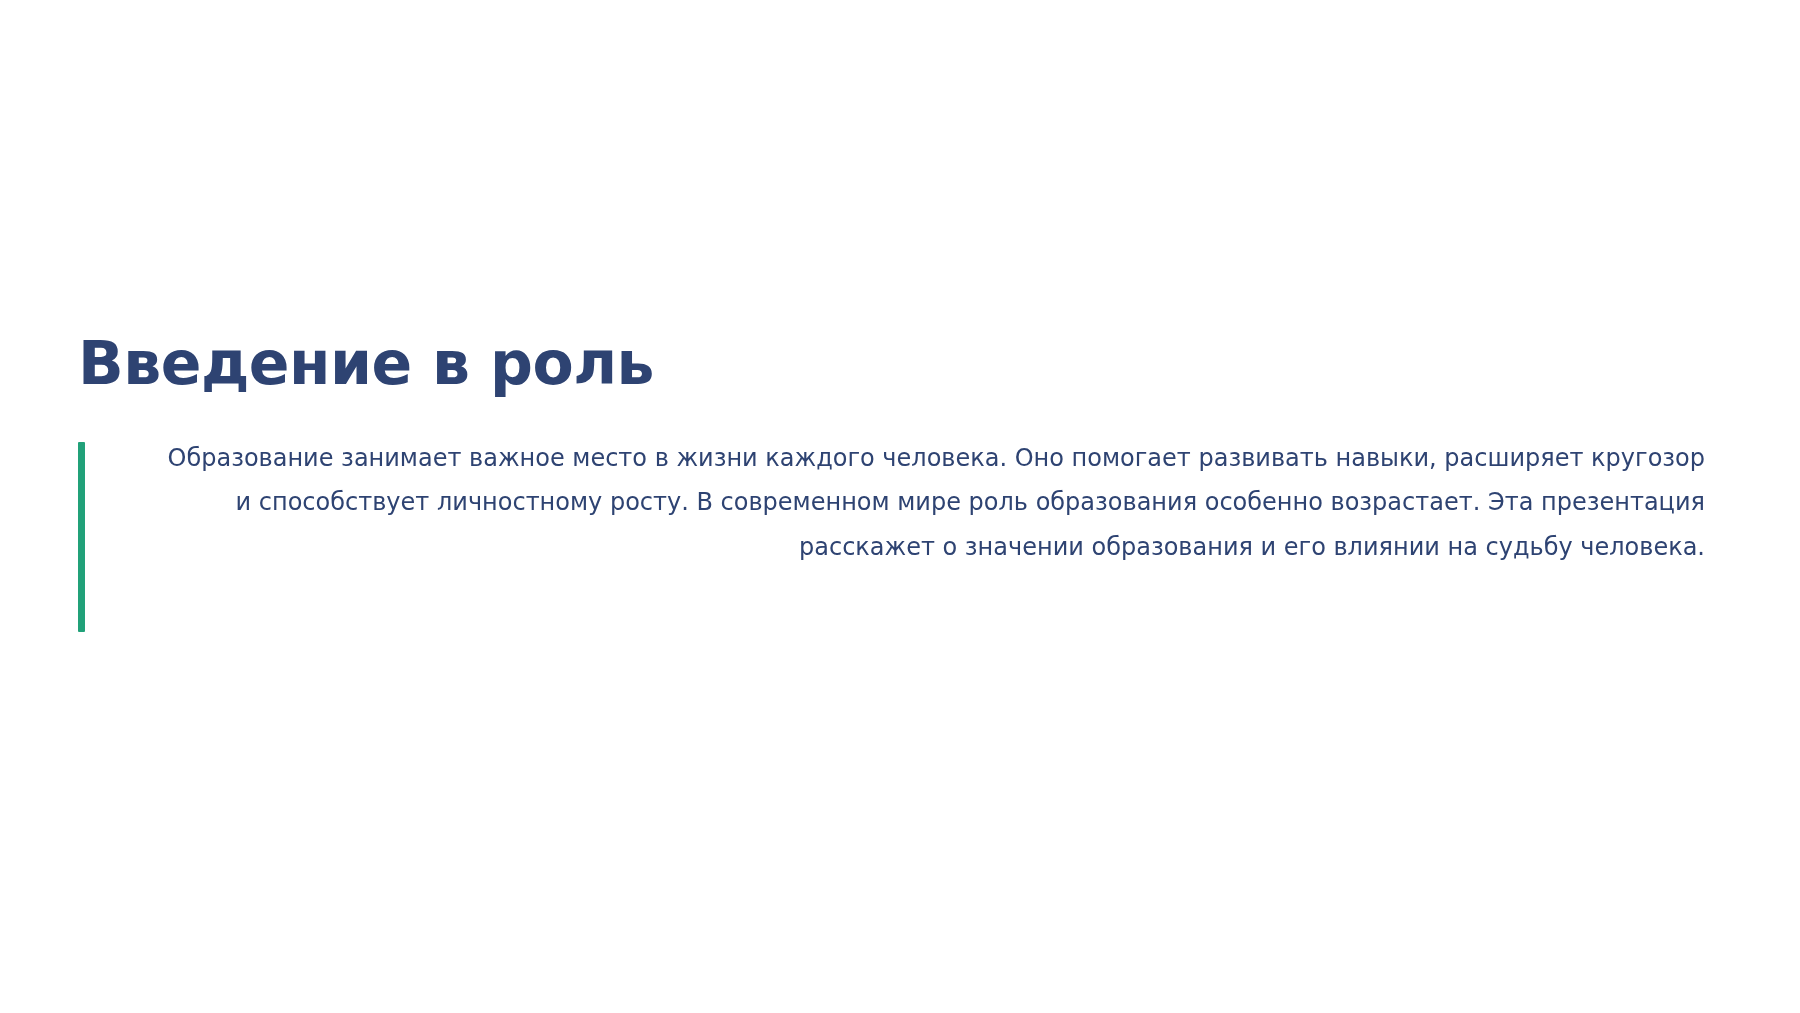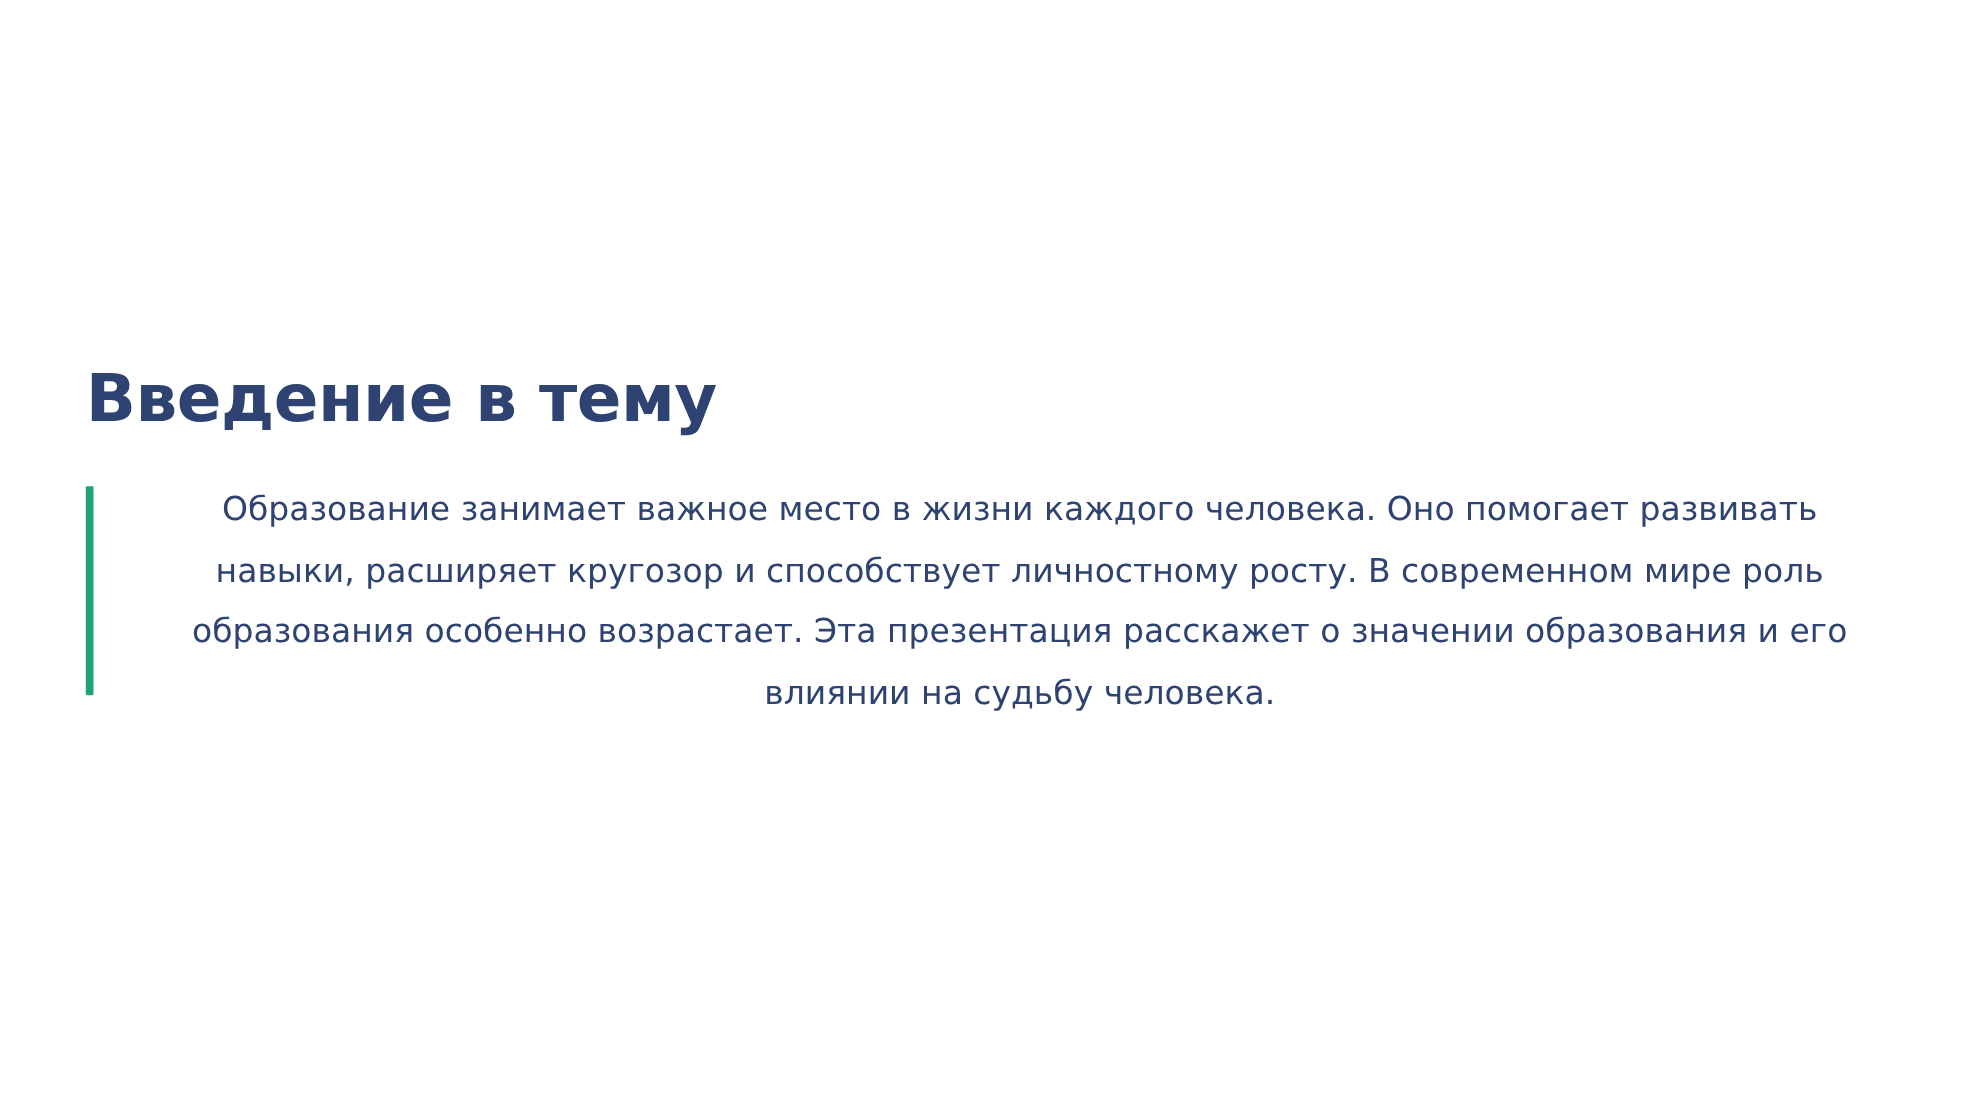--- a/index.html
+++ b/index.html
@@ -45,32 +45,32 @@
     position: absolute;
     left: 0;
     top: 6px;
     width: 7px;
     height: 190px;
     background: #21a179;
     border-radius: 1px;
   }
   .body-text {
     font-family: "DejaVu Sans", sans-serif;
-    font-size: 30px;
+    font-size: 24px;
     line-height: 1.85;
     color: #2e4372;
     margin: 13px;
     max-width: 1630px;
-    text-align: center;
+    text-align: right;
   }
 </style>
 </head>
 <body>
 
 <div class="slide">
   <div class="slide-content">
-    <h1 class="slide-title">Введение в тему</h1>
+    <h1 class="slide-title">Введение в роль</h1>
     <div class="body-wrap">
       <div class="accent-bar"></div>
       <p class="body-text">Образование занимает важное место в жизни каждого человека. Оно помогает развивать навыки, расширяет кругозор и способствует личностному росту. В современном мире роль образования особенно возрастает. Эта презентация расскажет о значении образования и его влиянии на судьбу человека.</p>
     </div>
   </div>
 </div>
 
 </body></html>

